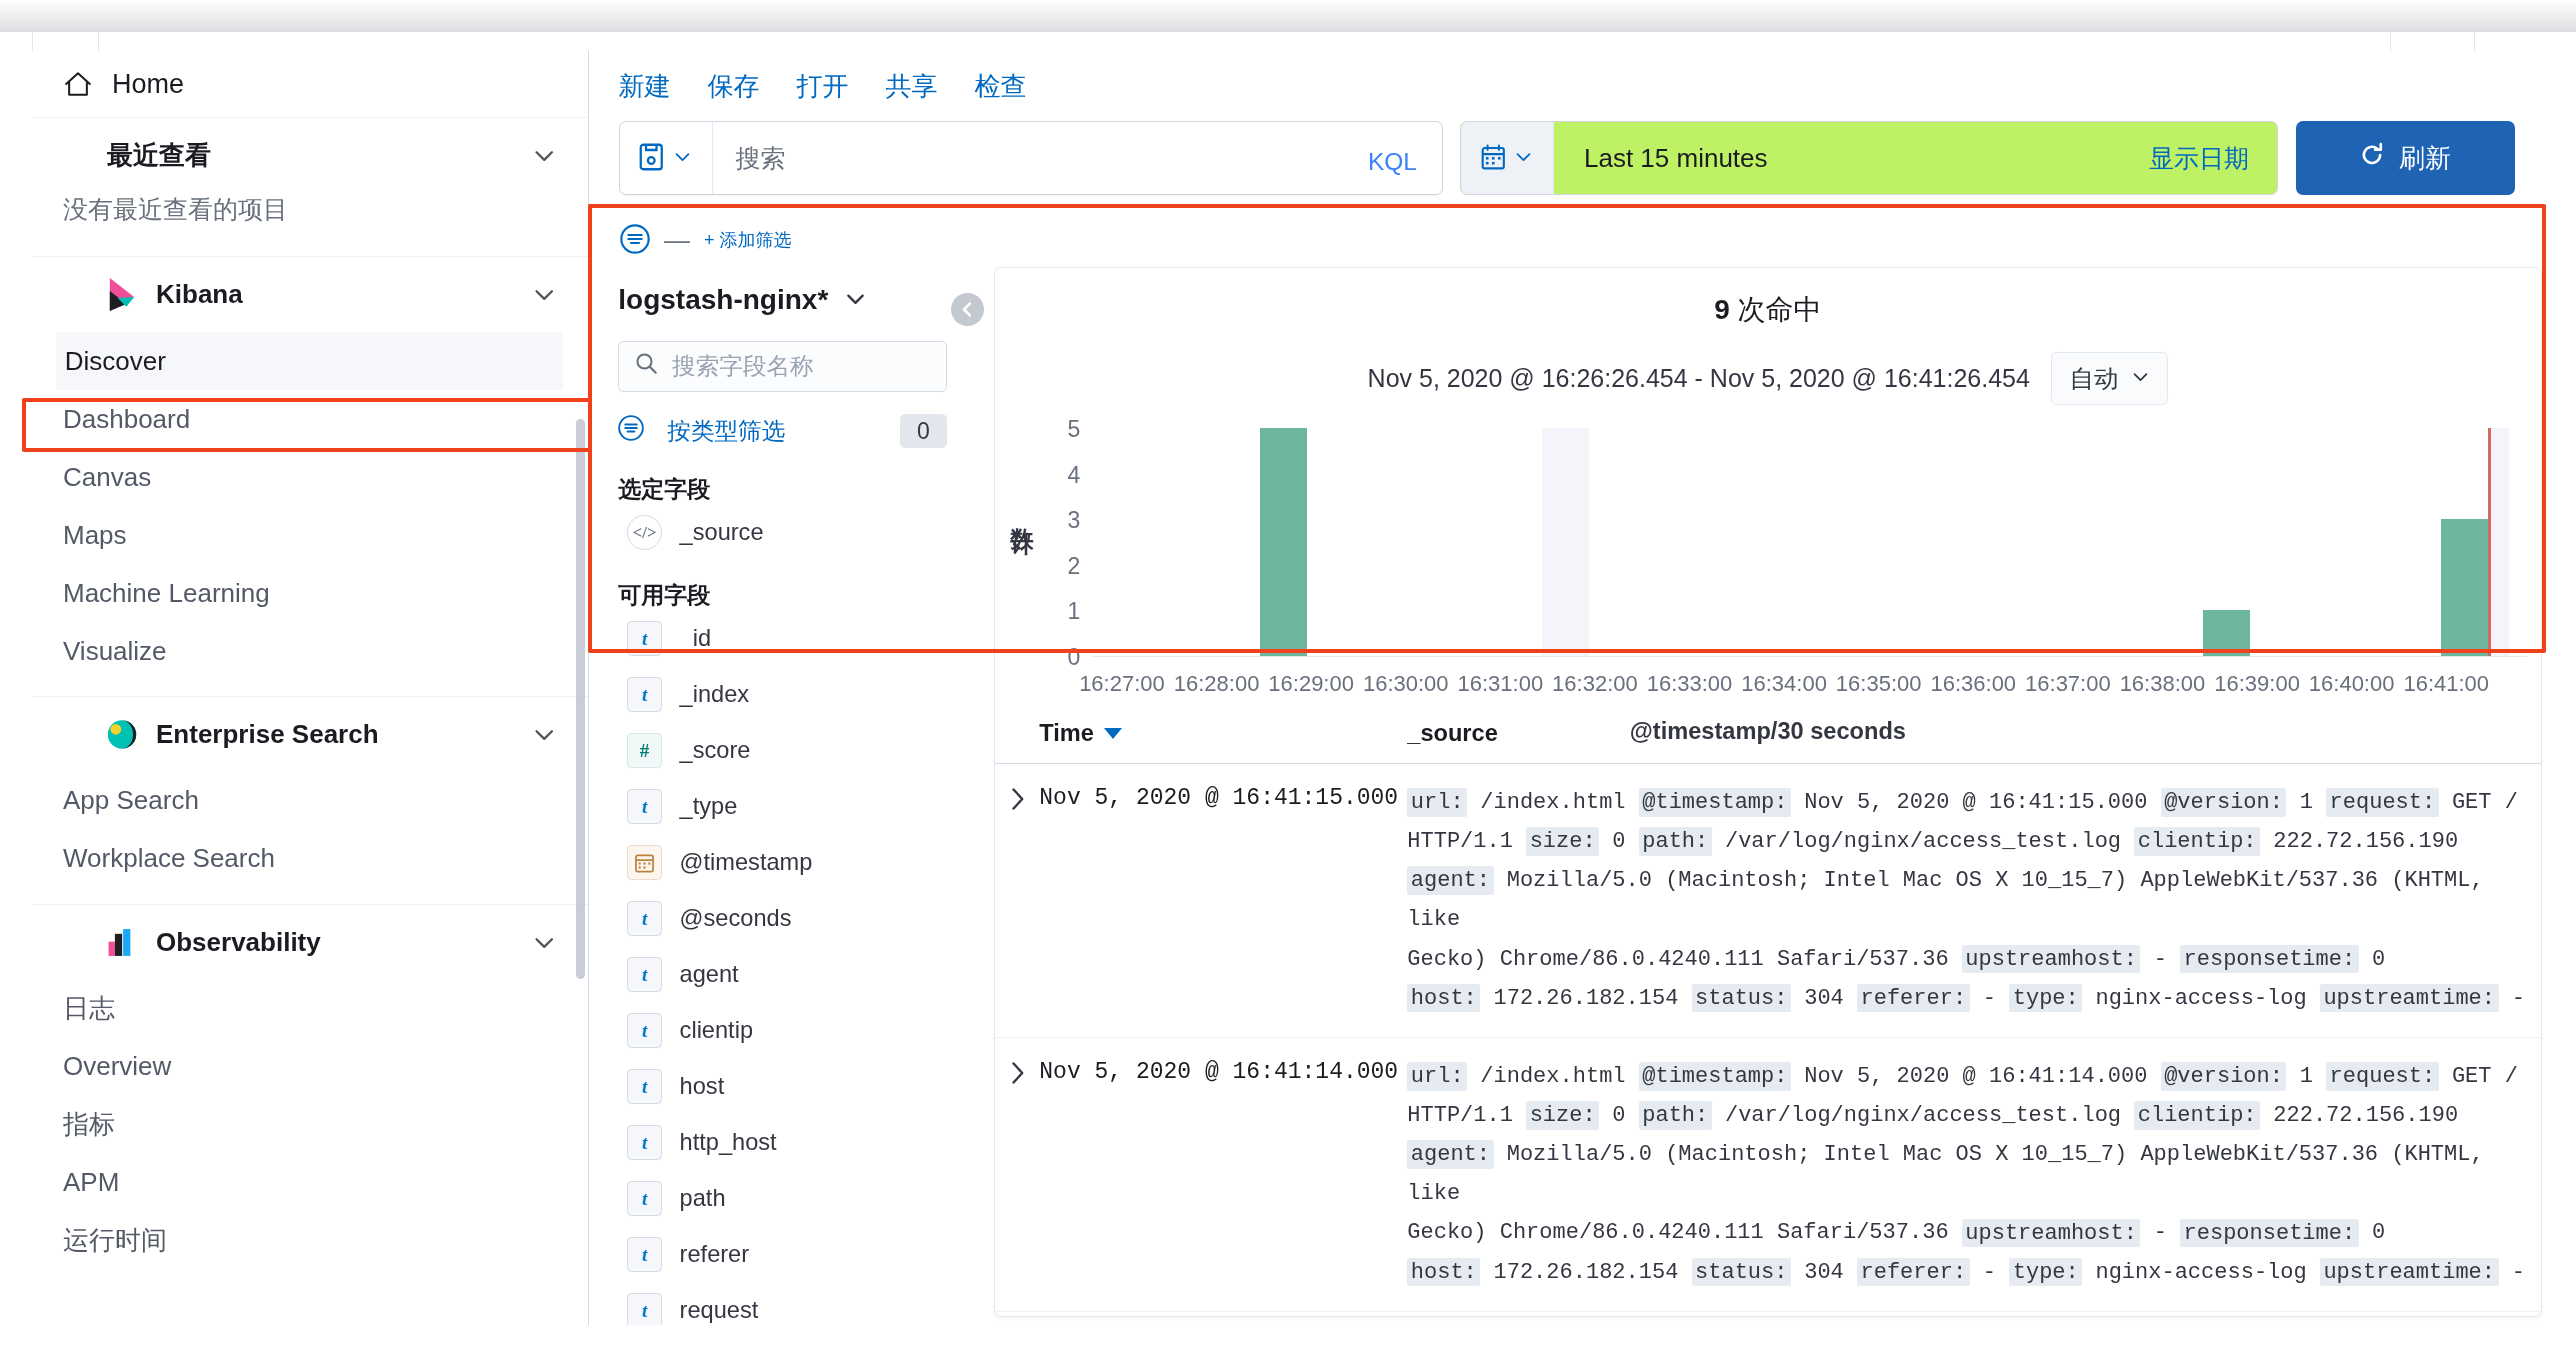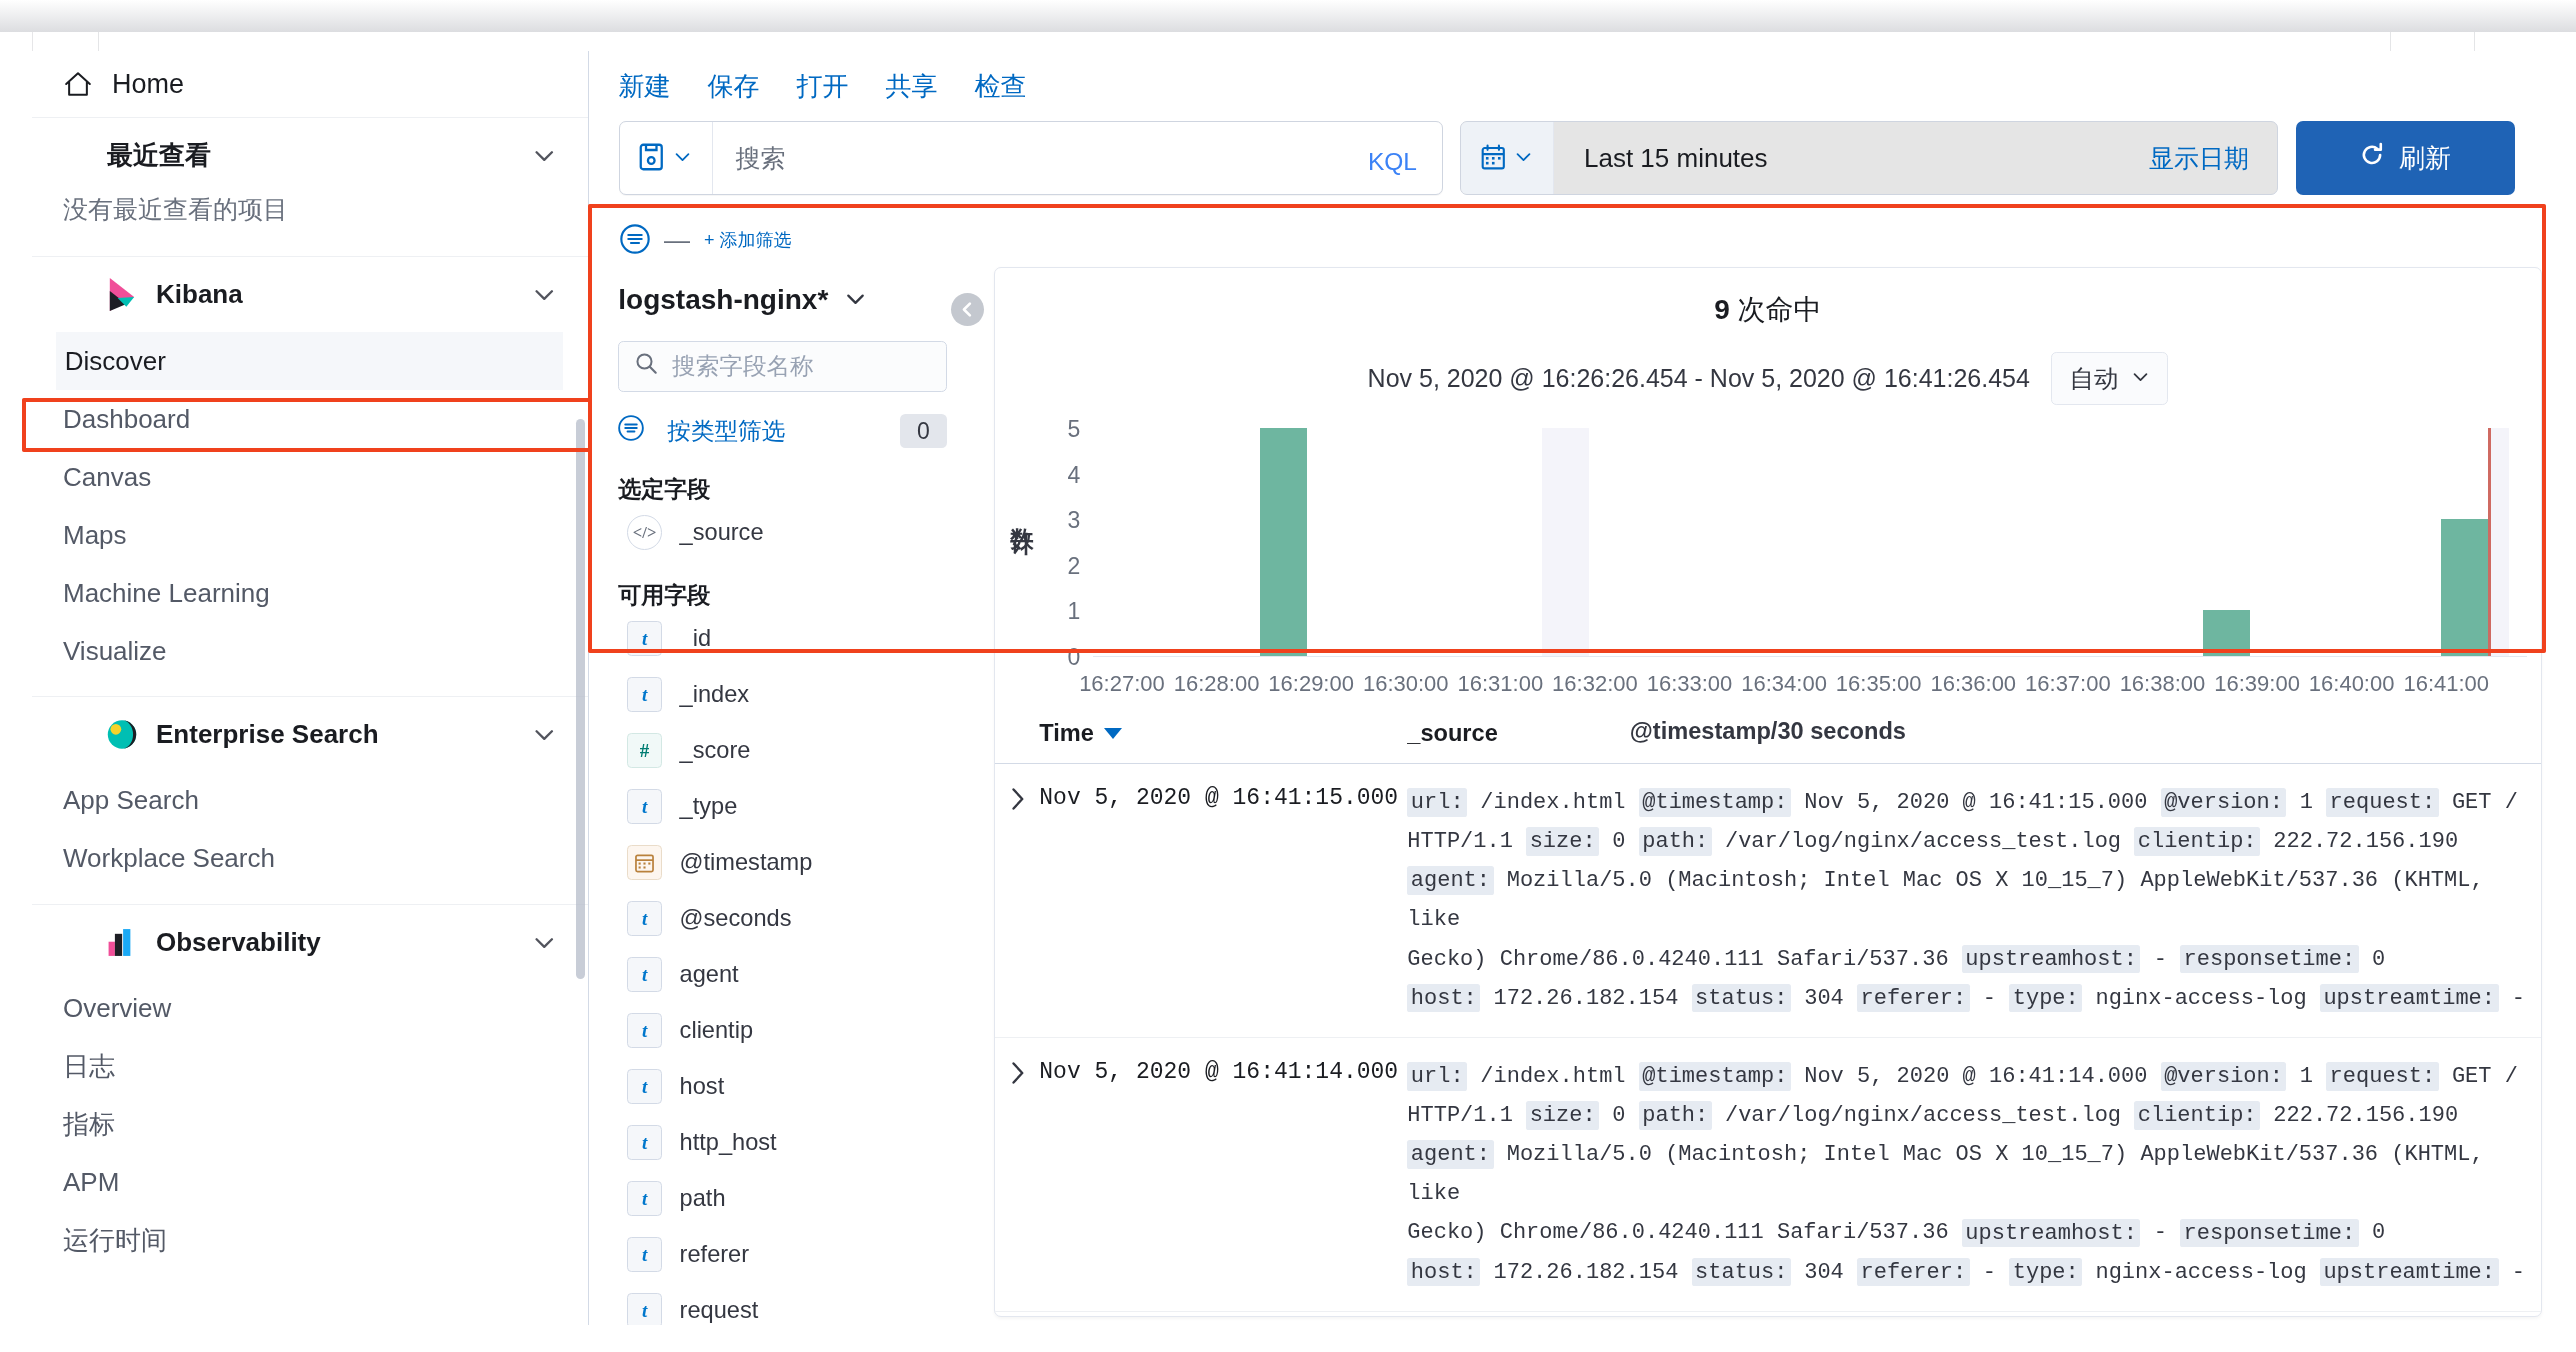--- a/index.html
+++ b/index.html
@@ -91,21 +91,21 @@
   }
   .qb-prefix {
     width:93px; height:100%; display:flex; align-items:center; justify-content:center; gap:8.8px;
     border-right:0.9px solid #e3e7ef;
   }
   .qb-input { flex:1; padding-left:23px; font-size:25px; color:#69707d; }
   .qb-kql { padding-right:24.5px; font-size:24.5px; color:#3b82f6;margin-top:8px; }
 
   .qb-date {
     display:flex; align-items:center; height:74px; margin-left:17.5px;
-    border:0.9px solid #cfd5e0; border-radius:7px; overflow:hidden; background:#e5e5e5;
+    border:0.9px solid #cfd5e0; border-radius:7px; overflow:hidden; background:#bef264;
   }
   .qb-cal {
     width:93px; height:100%; display:flex; align-items:center; justify-content:center; gap:8.8px;
     background:#eef2f7; border-right:0.9px solid #e3e7ef;
   }
   .qb-range { padding:0 30px; font-size:26px; color:#1a1c21; min-width:595px; }
   .qb-showdate { padding-right:28px; font-size:25px; color:#0069c2; }
   .qb-refresh {
     margin-left:17.5px; height:74px; min-width:219px; border-radius:7px; background:#1f63b5;
     color:#fff; font-size:26px; display:flex; align-items:center; justify-content:center; gap:14px;
@@ -308,22 +308,22 @@
             </span>
             <span>Observability</span>
           </span>
           <span class="chev">
             <svg width="24.5" height="24.5" viewBox="0 0 16 16">
                 <path d="M3 6 L8 11 L13 6" fill="none" stroke="#343741" stroke-width="1.5" stroke-linecap="round" stroke-linejoin="round"></path>
               </svg>
           </span>
         </div>
         <div class="nav-list">
+          <div class="nav-item">日志</div>
           <div class="nav-item">Overview</div>
-          <div class="nav-item">日志</div>
           <div class="nav-item">指标</div>
           <div class="nav-item">APM</div>
           <div class="nav-item">运行时间</div>
         </div>
       </div>
 
       <div class="nav-scroll"></div>
     </div>
 
     <div class="main">

